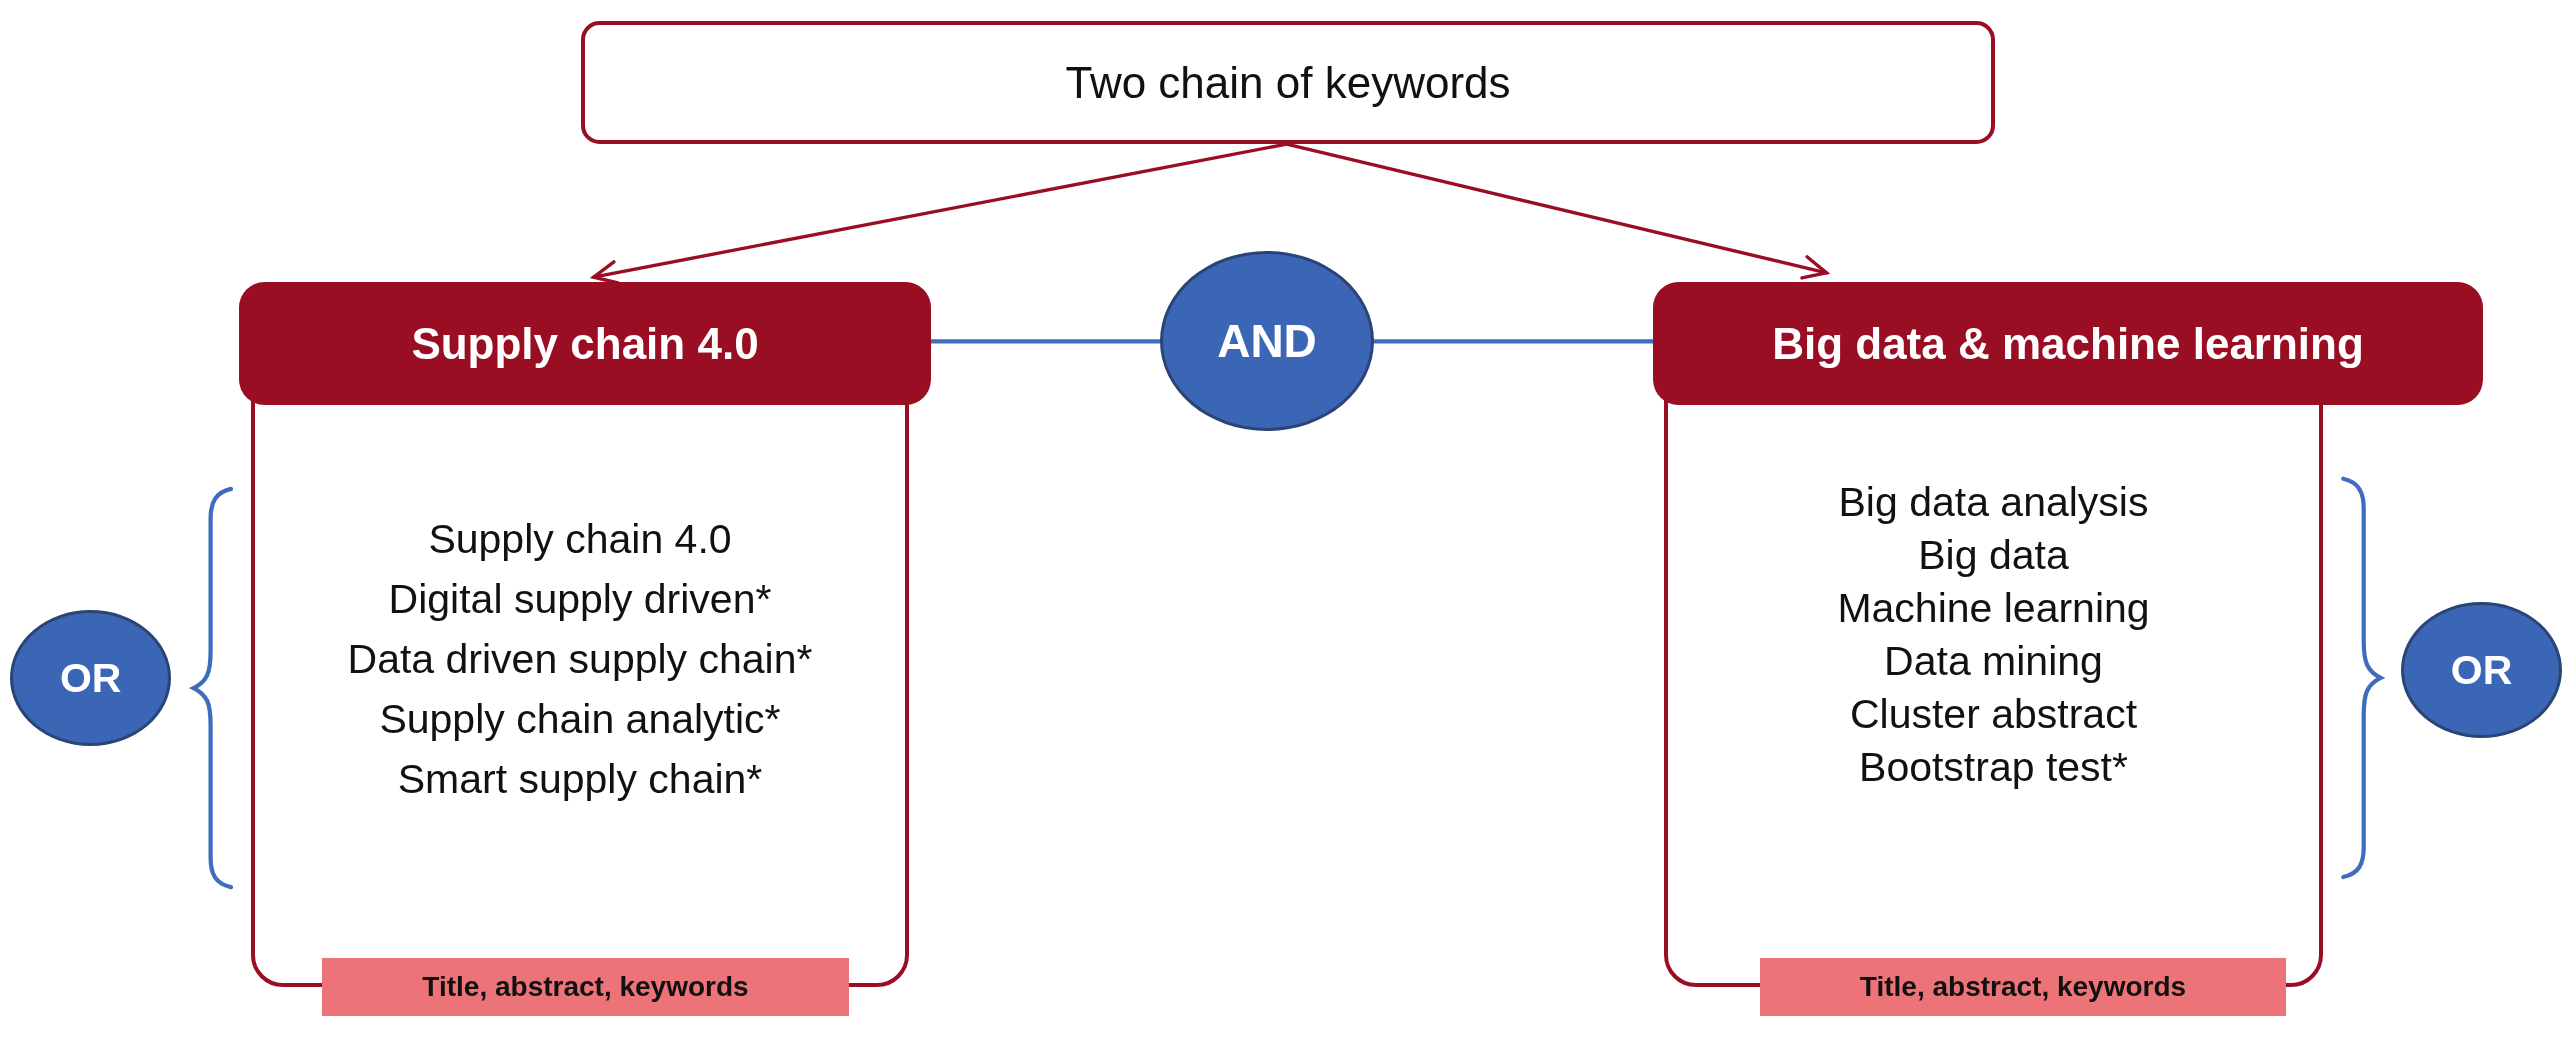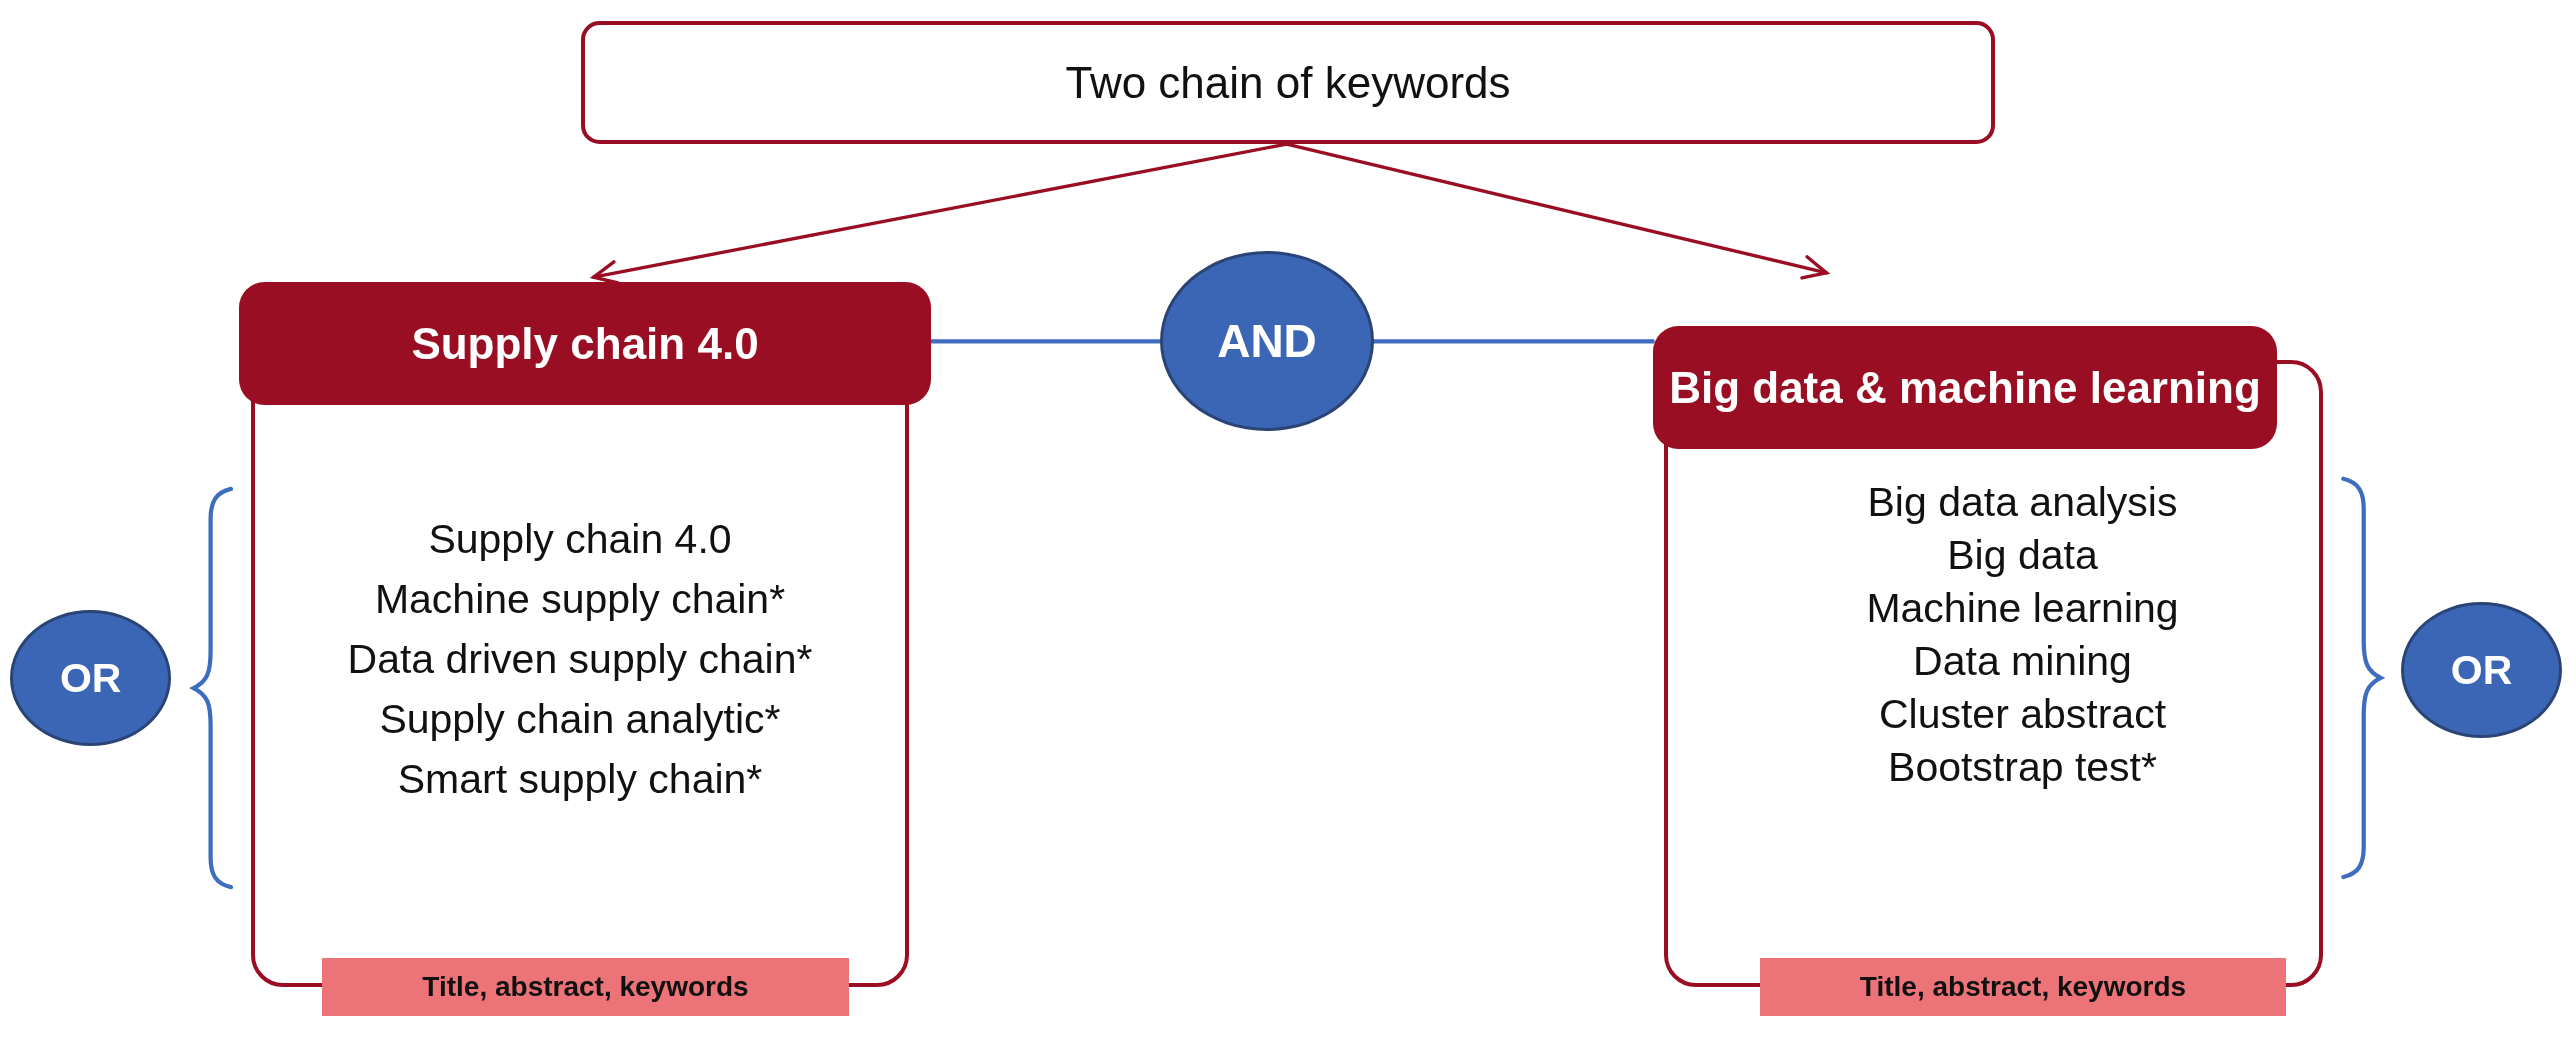--- a/index.html
+++ b/index.html
@@ -36,29 +36,29 @@
   .body-box.right{left:1664px;width:659px;}
 
   
   .header-bar{
     position:absolute;top:282px;height:123px;
     background:var(--dark_red,#9A0E24);border-radius:25.4px;
     display:flex;align-items:center;justify-content:center;
     color:#ffffff;font-weight:700;font-size:44px;z-index:3;
   }
   .header-bar.left{left:239px;width:692px;}
-  .header-bar.right{left:1653px;width:624px;margin-top:44px;}
+  .header-bar.right{left:1653px;width:830px;}
 
   
   .kw-list{
     position:absolute;z-index:2;text-align:center;
     color:var(--text_black,#111111);font-size:41px;
   }
   .kw-list.left{left:251px;width:658px;top:509px;line-height:60px;}
-  .kw-list.right{left:1664px;width:659px;top:476px;line-height:53px;padding-left:29px;}
+  .kw-list.right{left:1664px;width:659px;top:476px;line-height:53px;}
 
   
   .footer-label{
     position:absolute;top:958px;height:58px;
     background:var(--pink,#EC7377);
     display:flex;align-items:center;justify-content:center;
     color:var(--text_black,#111111);font-weight:700;font-size:28px;z-index:3;
   }
   .footer-label.left{left:322px;width:527px;}
   .footer-label.right{left:1760px;width:526px;}
@@ -97,21 +97,21 @@
   <div class="top-box">
     <span>Two chain of keywords</span>
   </div>
 
   <div class="body-box left"></div>
   <div class="header-bar left">
     <span>Supply chain 4.0</span>
   </div>
   <div class="kw-list left">
     <div>Supply chain 4.0</div>
-    <div>Machine supply chain*</div>
+    <div>Digital supply driven*</div>
     <div>Data driven supply chain*</div>
     <div>Supply chain analytic*</div>
     <div>Smart supply chain*</div>
   </div>
   <div class="footer-label left">
     <span>Title, abstract, keywords</span>
   </div>
 
   <div class="body-box right"></div>
   <div class="header-bar right">

